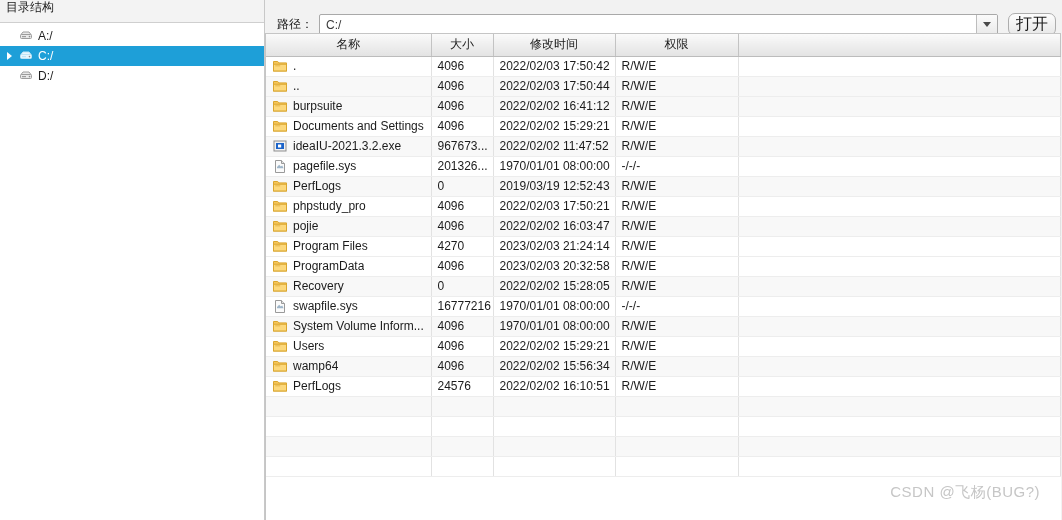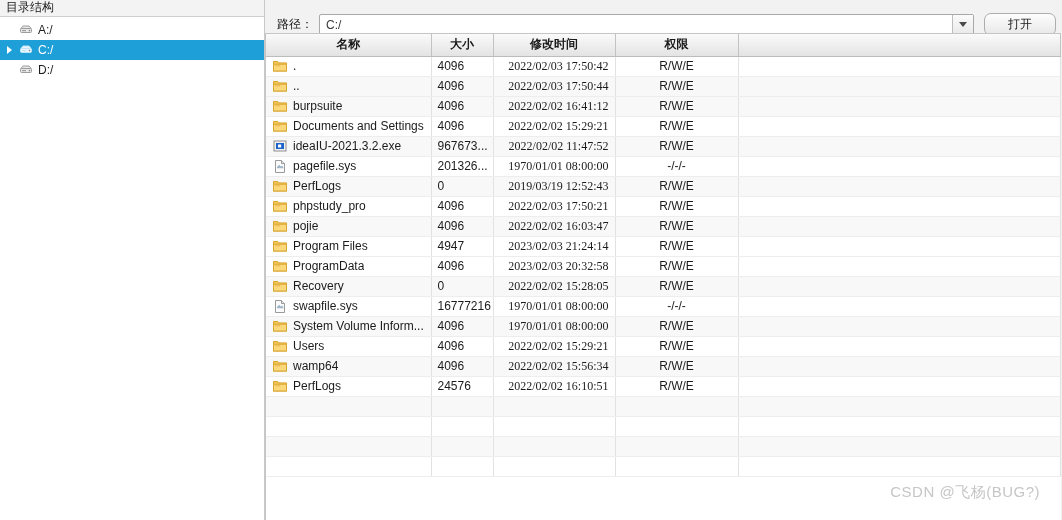--- a/index.html
+++ b/index.html
@@ -27,21 +27,21 @@
   #sidebar {
     width: 265px;
     height: 520px;
     box-sizing: border-box;
     background: #ffffff;
     border-right: 1px solid #c8c8c8;
     display: flex;
     flex-direction: column;
   }
   .tree-header {
-    height: 17px;
+    height: 23px;
     line-height: 15px;
     padding-left: 6px;
     font-size: 12px;
     color: #1a1a1a;
     background: #f3f3f3;
     border-bottom: 1px solid #cfcfcf;
     box-sizing: border-box;
   }
   .tree-body {
     flex: 1;
@@ -144,28 +144,28 @@
     cursor: default;
   }
   .combo-arrow-btn .tri {
     width: 0; height: 0;
     border-left: 4px solid transparent;
     border-right: 4px solid transparent;
     border-top: 5px solid #4a4a4a;
   }
   .open-btn {
     margin-left: 10px;
-    width: 72px;
+    width: 48px;
     height: 23px;
     box-sizing: border-box;
     border: 1px solid #adadad;
     border-radius: 7px;
     background: linear-gradient(#fdfdfd, #e7e7e7);
     font-family: "Liberation Sans", "DejaVu Sans", sans-serif;
-    font-size: 12px;
+    font-size: 16px;
     color: #1a1a1a;
     display: flex;
     align-items: center;
     justify-content: center;
     cursor: default;
   }
 
   
   .table-wrap {
     flex: 1;
@@ -180,42 +180,42 @@
     border-collapse: collapse;
     table-layout: fixed;
     width: 794px;
     font-size: 12px;
   }
   table.filelist th {
     height: 22px;
     background: linear-gradient(#fafafa, #e3e3e3);
     border-right: 1px solid #c3c3c3;
     border-bottom: 1px solid #bcbcbc;
-    font-weight: bold;
+    font-weight: normal;
     font-size: 12px;
     color: #1a1a1a;
     padding: 0;
     box-sizing: border-box;
   }
   table.filelist td {
     height: 20px;
     border-right: 1px solid #e2e2e2;
     border-bottom: 1px solid #ededed;
     padding: 0 6px;
     box-sizing: border-box;
     white-space: nowrap;
     overflow: hidden;
     color: #1b1b1b;
   }
   tr.alt td { background: #f8f8f8; }
   tr.norm td { background: #ffffff; }
   td.c-name { padding-left: 4px; }
   td.c-size { text-align: left; margin-left: 41px; }
-  td.c-time { text-align: right; font-family: Liberation Serif, serif; }
-  td.c-perm { text-align: center; }
+  td.c-time { text-align: right; }
+  td.c-perm { }
   .cellflex { display: flex; align-items: center; height: 100%; }
   .ficon {
     flex: 0 0 16px;
     width: 16px; height: 16px;
     margin-right: 5px;
     display: block;
   }
   .fname { white-space: nowrap; overflow: hidden; text-overflow: clip; }
 
   
@@ -460,21 +460,21 @@
               <td class="c-name">
                 <span class="cellflex">
                   <span class="ficon"><svg width="16" height="16" viewBox="0 0 16 16">
                       <path d="M1.5 3.5 h4.2 l1.2 1.4 h7.6 v8.1 h-13 z" fill="#f7c65a" stroke="#d9a62f" stroke-width="1"></path>
                       <rect x="1.5" y="6.2" width="13" height="6.8" fill="#fcd87c" stroke="#d9a62f" stroke-width="1"></rect>
                       <rect x="3.2" y="7.4" width="5" height="0.9" fill="#e3b247"></rect>
                     </svg></span>
                   <span class="fname">Program Files</span>
                 </span>
               </td>
-              <td class="c-size">4947</td>
+              <td class="c-size">4270</td>
               <td class="c-time">2023/02/03 21:24:14</td>
               <td class="c-perm">R/W/E</td>
               <td></td>
             </tr>
             <tr class="norm">
               <td class="c-name">
                 <span class="cellflex">
                   <span class="ficon"><svg width="16" height="16" viewBox="0 0 16 16">
                       <path d="M1.5 3.5 h4.2 l1.2 1.4 h7.6 v8.1 h-13 z" fill="#f7c65a" stroke="#d9a62f" stroke-width="1"></path>
                       <rect x="1.5" y="6.2" width="13" height="6.8" fill="#fcd87c" stroke="#d9a62f" stroke-width="1"></rect>

